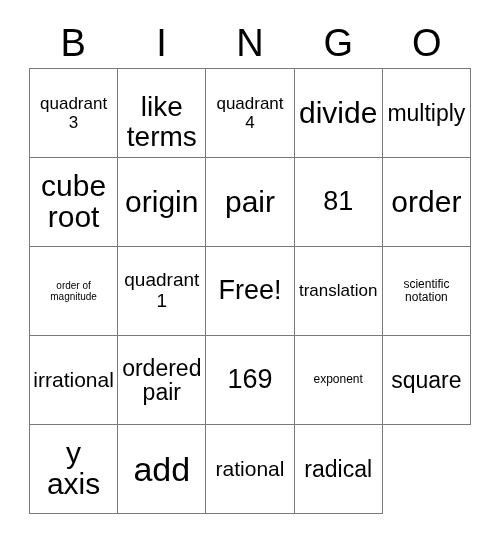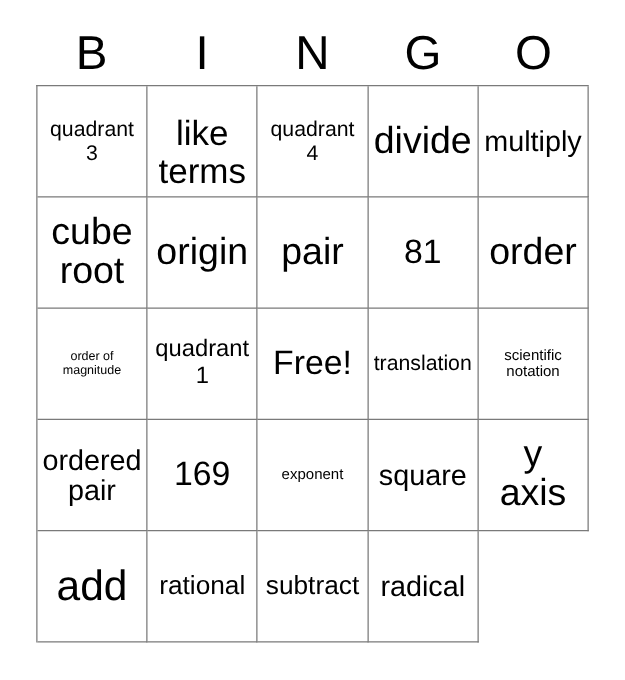--- a/index.html
+++ b/index.html
@@ -143,20 +143,23 @@
       </div>
     <div class="cell">
         <span class="cell-text fs-s">translation</span>
       </div>
     <div class="cell">
         <span class="cell-text fs-sm">scientific
 notation</span>
       </div>
 
     <div class="cell">
+        <span class="cell-text fs-ml">irrational</span>
+      </div>
+    <div class="cell">
         <span class="cell-text fs-l">ordered
 pair</span>
       </div>
     <div class="cell">
         <span class="cell-text fs-4xl">169</span>
       </div>
     <div class="cell">
         <span class="cell-text fs-sm">exponent</span>
       </div>
     <div class="cell">
@@ -167,20 +170,17 @@
         <span class="cell-text fs-3xl">y
 axis</span>
       </div>
     <div class="cell">
         <span class="cell-text fs-5xl">add</span>
       </div>
     <div class="cell">
         <span class="cell-text fs-ml">rational</span>
       </div>
     <div class="cell">
-        <span class="cell-text fs-ml">subtract</span>
-      </div>
-    <div class="cell">
         <span class="cell-text fs-l">radical</span>
       </div>
 
   </div>
 </div>
 
 </body></html>

